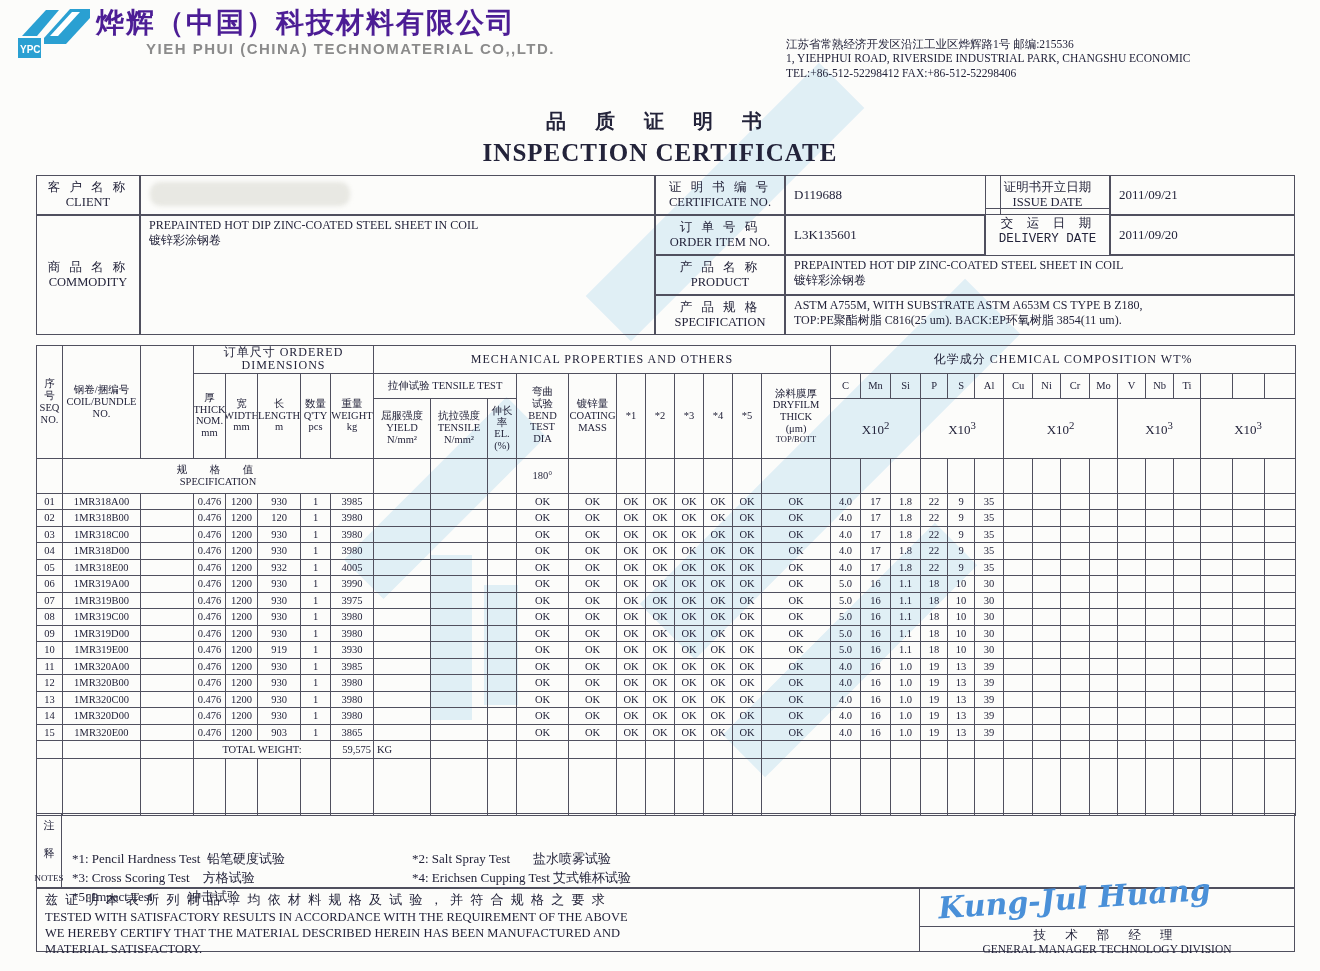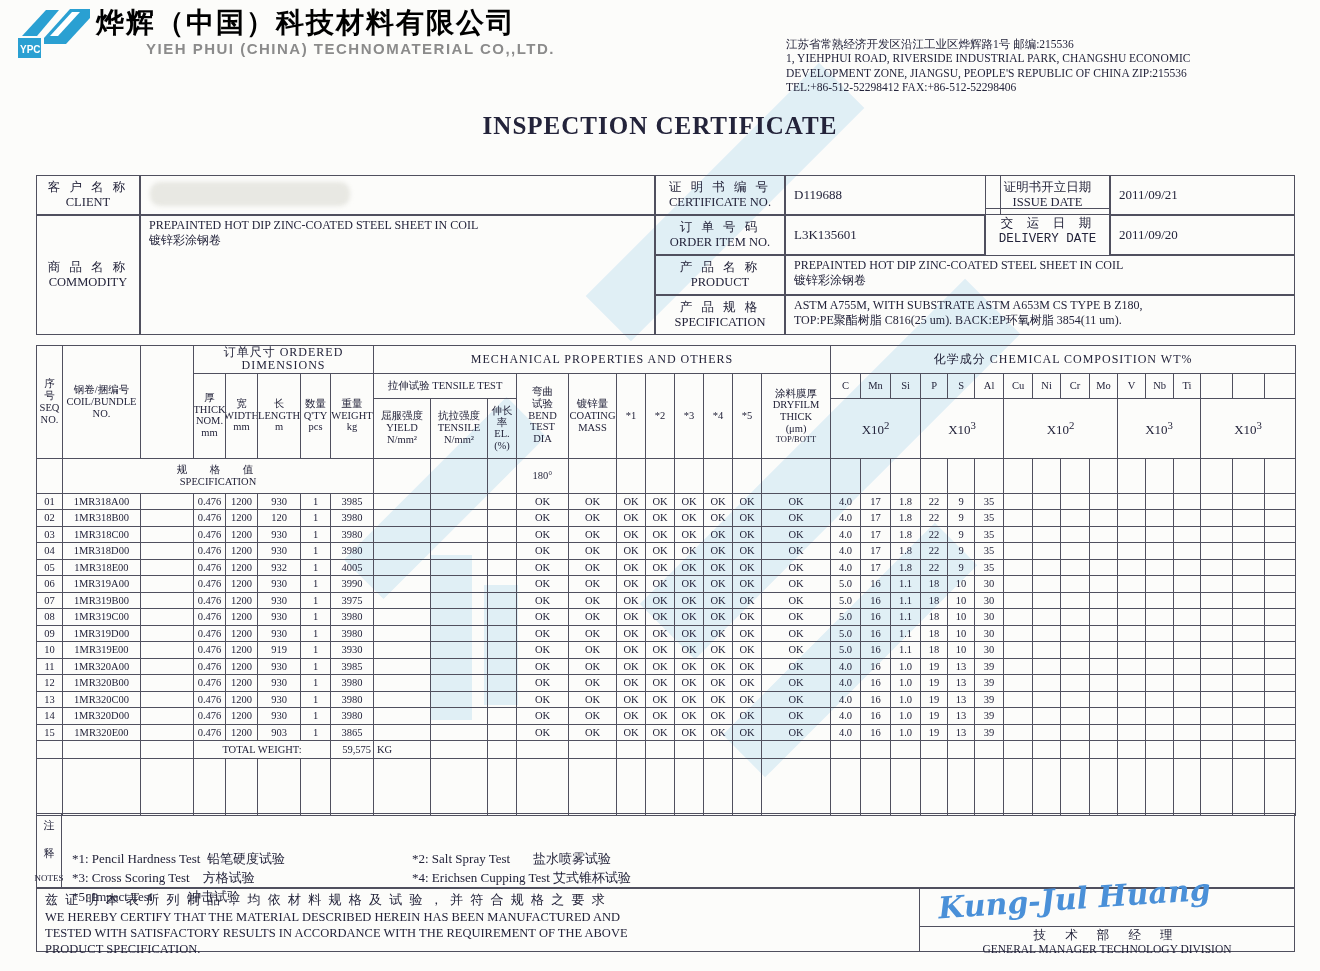--- a/index.html
+++ b/index.html
@@ -18,21 +18,21 @@
   .wm.s5{left:484px;top:585px;width:34px;height:120px;}
   .wm.s6{left:700px;top:620px;width:300px;height:60px;transform:rotate(-45deg);}
   
   .box{position:absolute;border:1px solid #50505e;box-sizing:border-box;z-index:2;background:transparent;}
   .lbl{display:flex;flex-direction:column;justify-content:center;align-items:center;text-align:center;font-size:12.5px;line-height:1.2;}
   .lbl .cn{letter-spacing:3px;}
   .val{display:flex;align-items:center;padding-left:8px;font-size:13px;}
   .val2{padding:2px 8px;font-size:12px;line-height:1.25;}
   
   #logo{position:absolute;left:14px;top:6px;z-index:2;}
-  #company-cn{position:absolute;left:96px;top:4px;font-size:28px;font-weight:bold;color:#000000;letter-spacing:2px;z-index:2;font-family:"Liberation Sans",sans-serif;}
+  #company-cn{position:absolute;left:96px;top:4px;font-size:28px;font-weight:bold;color:#4c1d95;letter-spacing:2px;z-index:2;font-family:"Liberation Sans",sans-serif;}
   #company-en{position:absolute;left:98px;top:40px;font-size:15px;font-weight:bold;color:#8b8b8b;letter-spacing:1.5px;z-index:2;font-family:"Liberation Sans",sans-serif;margin-left:48px;}
   #address{position:absolute;left:770px;top:37px;font-size:11.5px;line-height:1.25;z-index:2;margin-left:16px;}
   #title{position:absolute;left:0;top:108px;width:1320px;text-align:center;z-index:2;}
   #title .cn{font-size:20px;font-weight:bold;letter-spacing:12px;}
   #title .en{font-size:25px;font-weight:bold;letter-spacing:1px;margin-top:4px;}
   #client-smudge{position:absolute;left:150px;top:182px;width:200px;height:24px;background:rgba(228,228,222,.85);border-radius:10px;filter:blur(2px);z-index:3;}
   
   #main-table{position:absolute;left:36px;top:345px;z-index:2;border-collapse:collapse;table-layout:fixed;width:1259px;}
   #main-table td{border:1px solid #50505e;padding:0;text-align:center;font-size:10.5px;line-height:1.12;overflow:hidden;}
   #main-table .grp{font-size:12px;letter-spacing:1px;}
@@ -81,24 +81,24 @@
     <polygon points="8,30 32,4 45,4 23,30" fill="#2aa0d2"></polygon>
     <polygon points="30,32 56,3 76,3 76,12 52,38 30,38" fill="#2aa0d2"></polygon>
     <polygon points="36,30 58,6 66,6 44,30" fill="#ffffff"></polygon>
   </svg>
 </div>
 <div id="company-cn">烨辉（中国）科技材料有限公司</div>
 <div id="company-en">YIEH PHUI (CHINA) TECHNOMATERIAL CO,,LTD.</div>
 <div id="address">
   <div>江苏省常熟经济开发区沿江工业区烨辉路1号 邮编:215536</div>
   <div>1, YIEHPHUI ROAD, RIVERSIDE INDUSTRIAL PARK, CHANGSHU ECONOMIC</div>
-  <div>DEVELOPMENT ZONE, JIANGSU, PEOPLE'S REPUBLIC OF CHINA ZIP:215536</div>
   <div>TEL:+86-512-52298412  FAX:+86-512-52298406</div>
 </div>
 <div id="title">
+  <div class="cn">品 质 证 明 书</div>
   <div class="en">INSPECTION CERTIFICATE</div>
 </div>
 
 <div class="box lbl" style="left:36px;top:175px;width:104px;height:40px;">
   <div class="cn">客 户 名 称</div>
   <div>CLIENT</div>
 </div>
 <div class="box val" style="left:140px;top:175px;width:515px;height:40px;">
   <span></span>
 </div>
@@ -1008,23 +1008,23 @@
       <span>*3: Cross Scoring Test    方格试验</span>
       <span>*4: Erichsen Cupping Test 艾式锥杯试验</span>
       <span>*5: Impact Test           冲击试验</span>
       <span></span>
     </div>
   </div>
 </div>
 
 <div class="box" id="statement" style="left:36px;top:888px;width:884px;height:64px;">
   <div class="cn">兹 证 明 本 表 所 列 制 品 ， 均 依 材 料 规 格 及 试 验 ， 并 符 合 规 格 之 要 求</div>
+  <div>TESTED WITH SATISFACTORY RESULTS IN ACCORDANCE WITH THE REQUIREMENT  OF  THE  ABOVE</div>
   <div>WE HEREBY CERTIFY THAT THE MATERIAL  DESCRIBED  HEREIN  HAS BEEN  MANUFACTURED  AND</div>
-  <div>TESTED WITH SATISFACTORY RESULTS IN ACCORDANCE WITH THE REQUIREMENT  OF  THE  ABOVE</div>
-  <div>PRODUCT SPECIFICATION.</div>
+  <div>MATERIAL SATISFACTORY.</div>
 </div>
 <div class="box" id="sig-cell" style="left:919px;top:888px;width:376px;height:64px;">
   <div id="signature">Kung-Jul Huang</div>
   <div id="sig-line"></div>
   <div id="sig-title">
     <div class="cn">技  术  部  经  理</div>
     <div class="en">GENERAL MANAGER TECHNOLOGY DIVISION</div>
   </div>
 </div>
 

